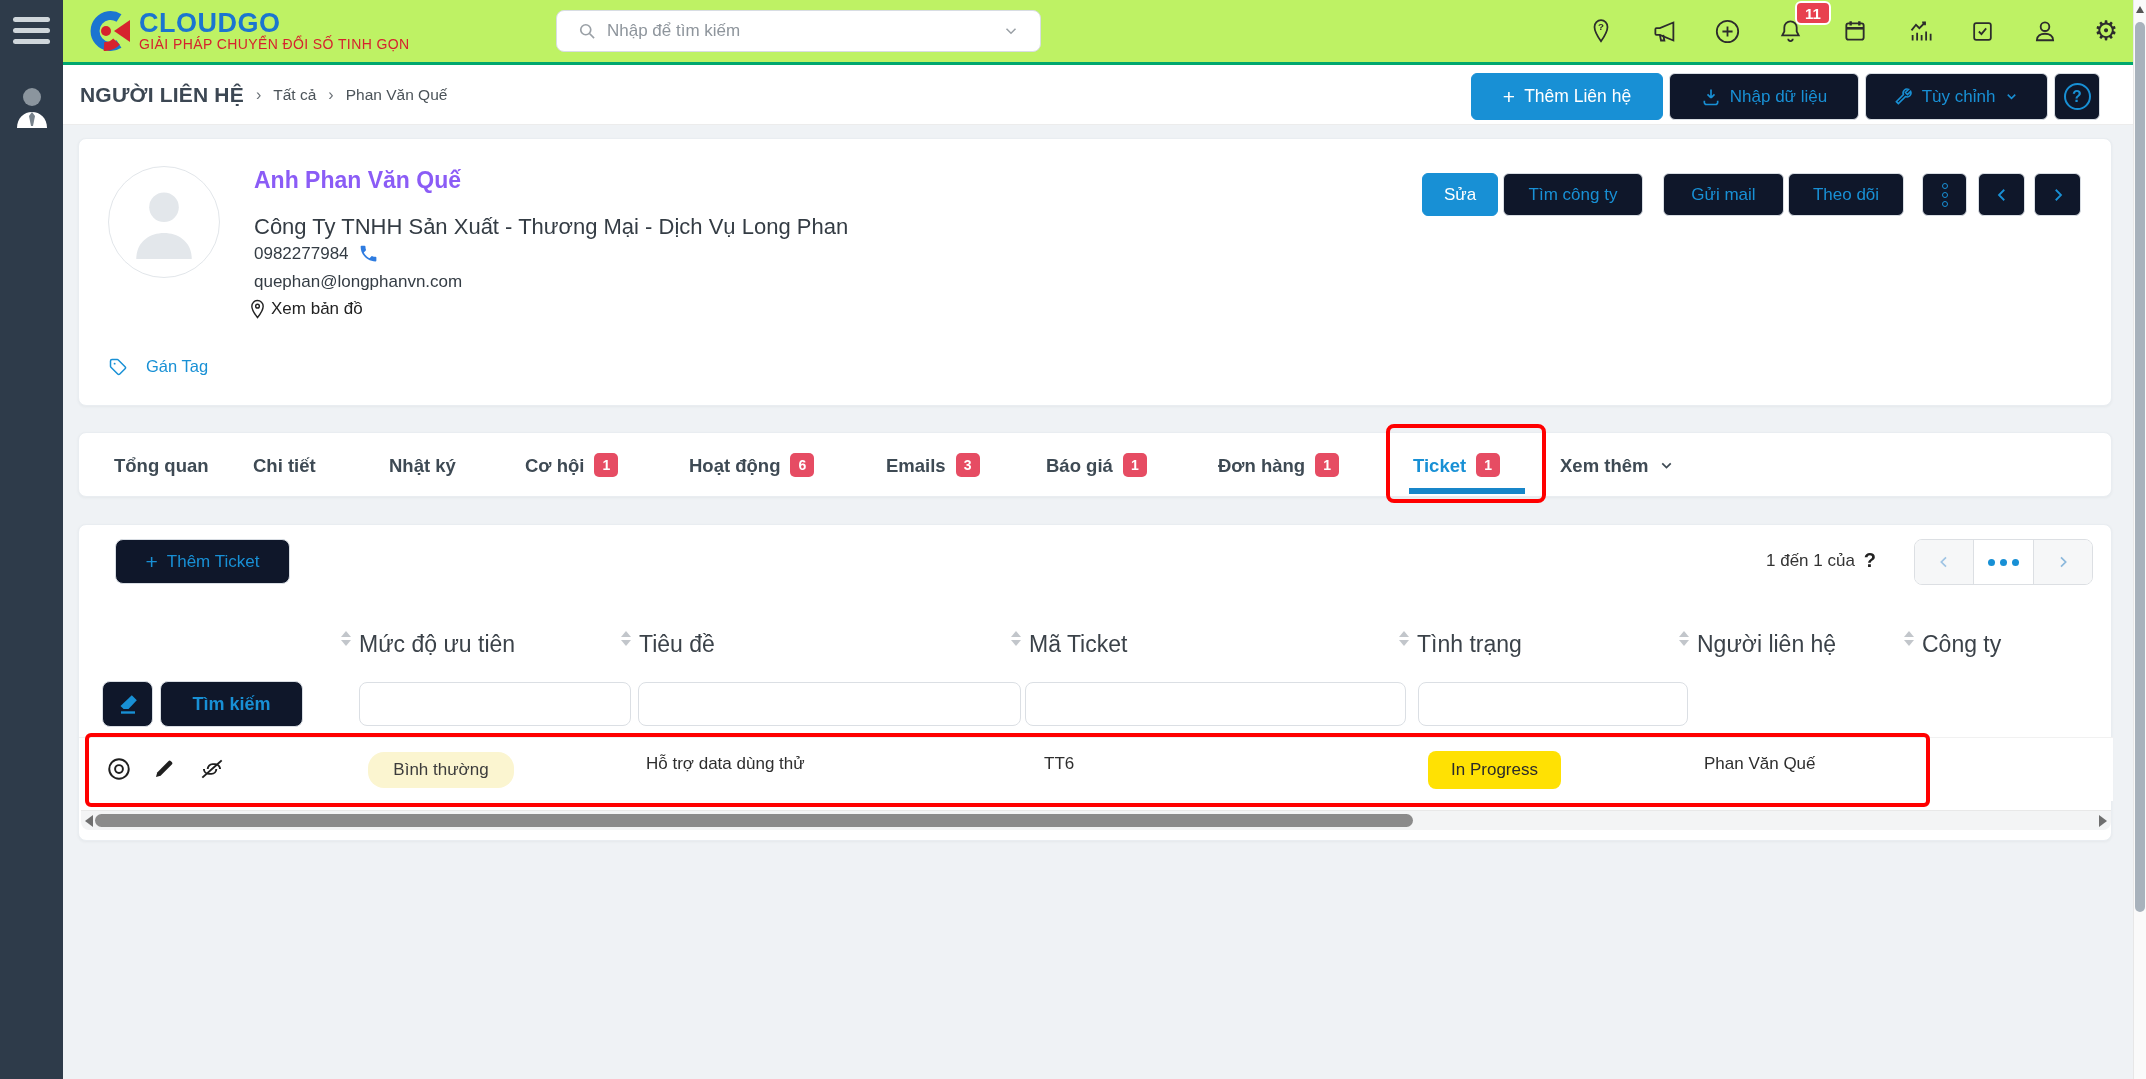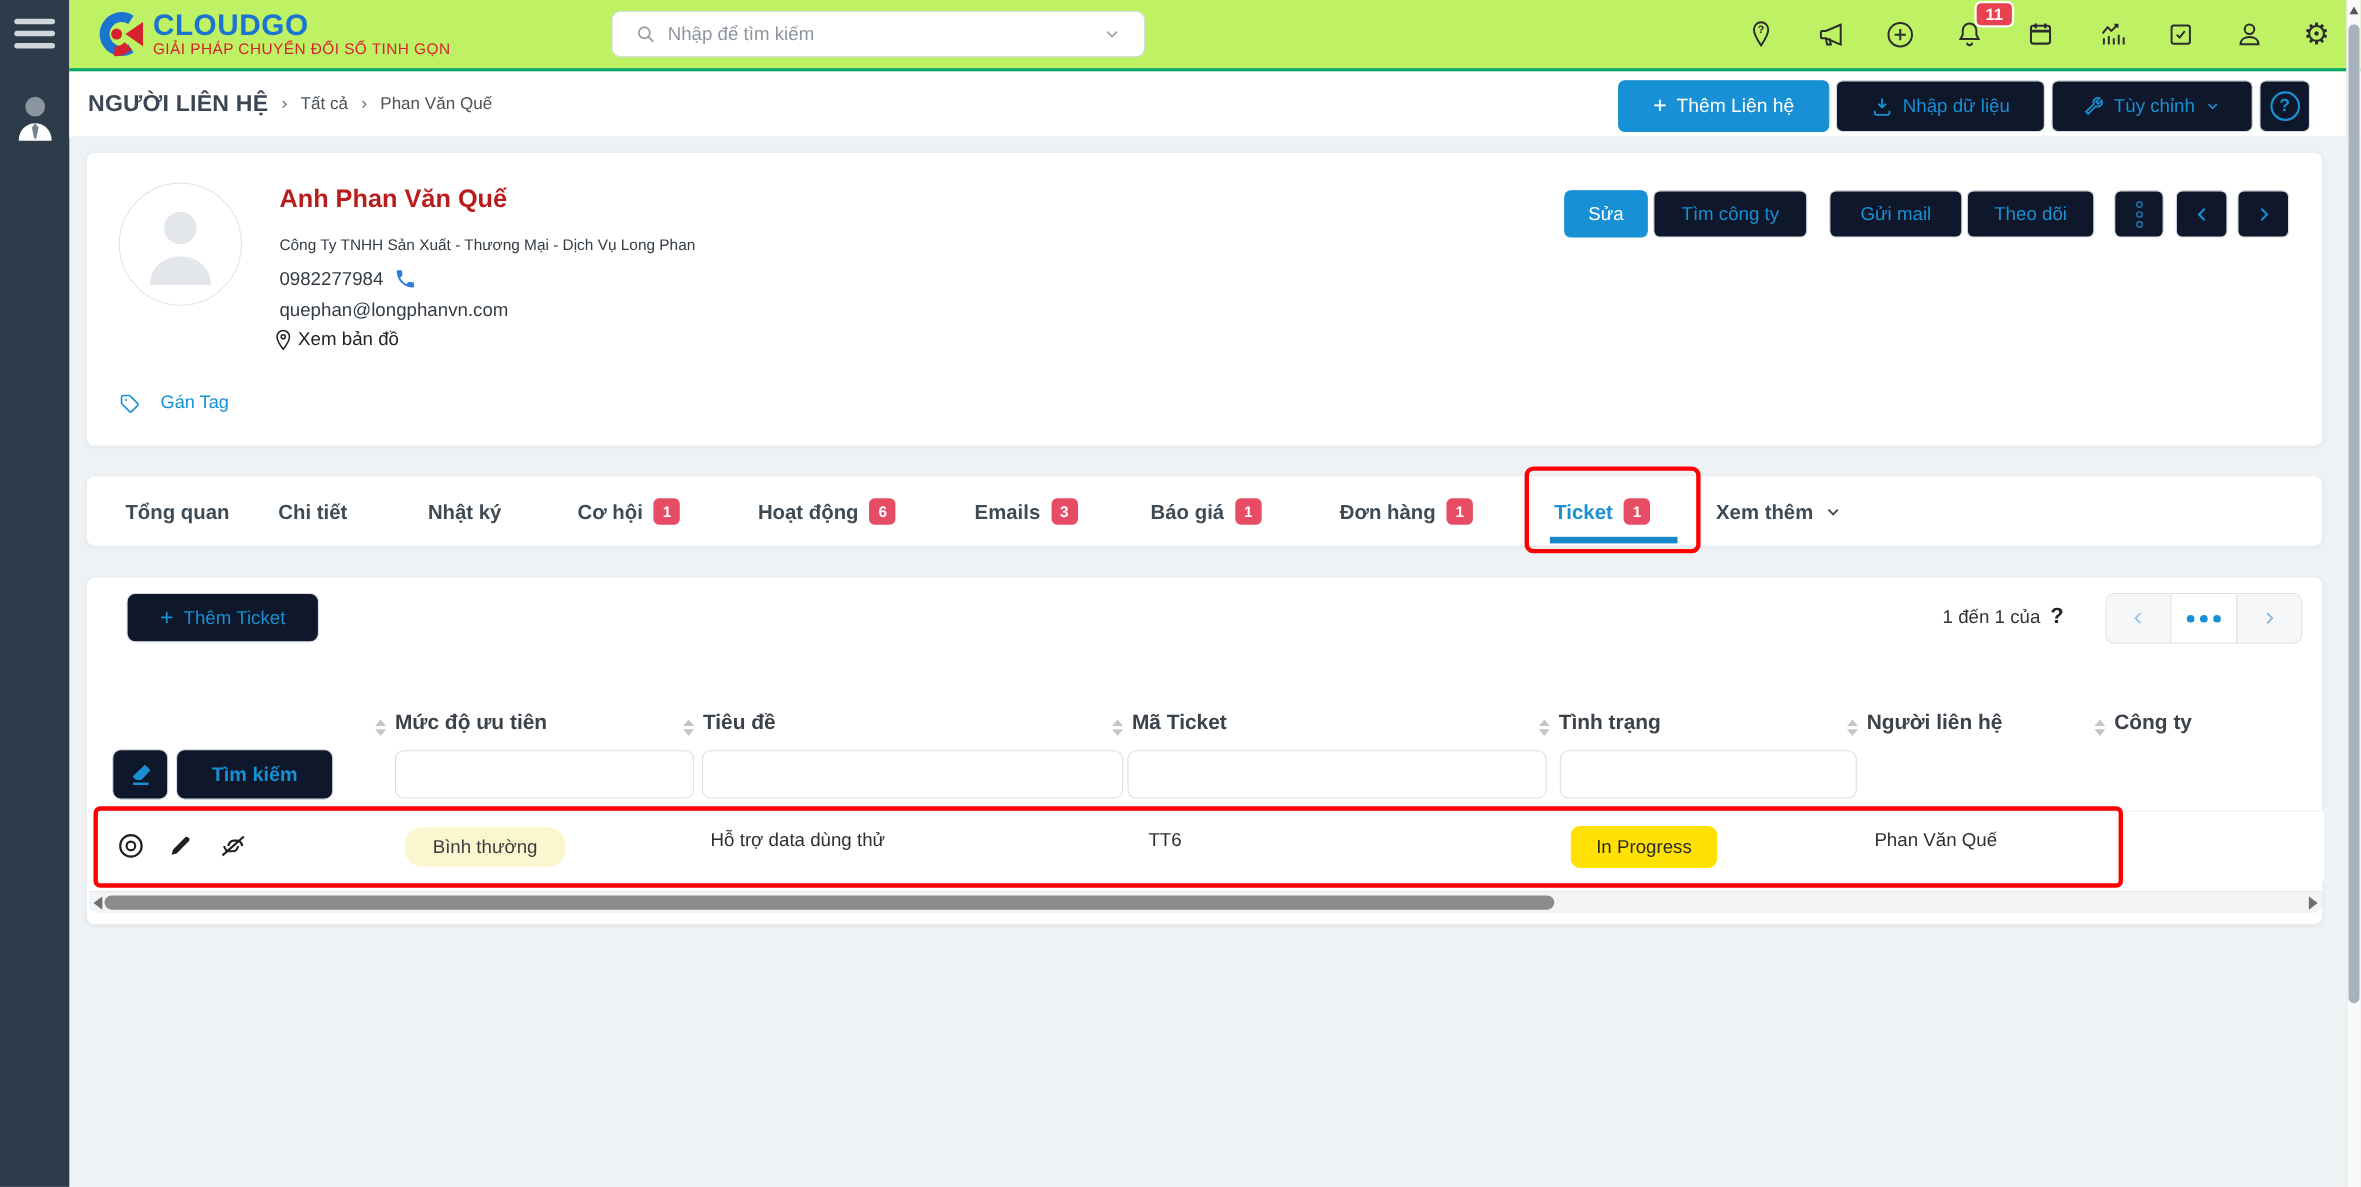--- a/index.html
+++ b/index.html
@@ -47,22 +47,22 @@
   #btn-customize{left:1802px;top:8px;width:183px;height:47px}
   #btn-help{left:1991px;top:8px;width:46px;height:47px}
   .qmark{width:27px;height:27px;border:2px solid var(--accent);border-radius:50%;display:flex;align-items:center;justify-content:center;font-size:16px;font-weight:700;color:var(--accent)}
 
   
   .card{background:#fff;border:1px solid #e9edf1;border-radius:8px;box-shadow:0 1px 3px rgba(40,50,60,.05)}
 
   
   #contact-card{left:78px;top:138px;width:2034px;height:268px}
   #avatar{left:29px;top:27px;width:112px;height:112px;border-radius:50%;border:1px solid #e2e6ea;background:#fff;display:flex;align-items:center;justify-content:center;overflow:hidden}
-  #contact-name{left:175px;top:28px;font-size:23px;font-weight:600;color:#b91c1c}
-  #contact-company{left:175px;top:75px;font-size:14px;color:#343c44}
+  #contact-name{left:175px;top:28px;font-size:23px;font-weight:600;color:#8b5cf6}
+  #contact-company{left:175px;top:75px;font-size:22px;color:#343c44}
   #contact-phone{left:175px;top:104px;font-size:17px;color:#343c44;display:flex;align-items:center;gap:9px}
   #contact-email{left:175px;top:133px;font-size:17px;color:#343c44}
   #contact-map{left:170px;top:160px;font-size:17px;color:#222;display:flex;align-items:center;gap:5px;cursor:pointer}
   #tag-link{left:30px;top:218px;font-size:16.5px;color:var(--accent);display:flex;align-items:center;gap:19px;cursor:pointer}
   .ca{top:34px;height:43px;font-size:17px}
   #btn-edit{left:1343px;width:76px}
   #btn-findco{left:1424px;width:140px}
   #btn-mail{left:1584px;width:121px}
   #btn-follow{left:1709px;width:116px}
   #btn-kebab{left:1843px;width:45px;flex-direction:column;gap:3px}
@@ -81,21 +81,21 @@
   #table-card{left:78px;top:524px;width:2034px;height:317px}
   #btn-add-ticket{left:36px;top:14px;width:175px;height:45px;border-radius:8px}
   #pager-label{left:1687px;top:24px;font-size:17px;color:#333;display:flex;align-items:center;gap:9px}
   #pager-label .q{font-size:20px;font-weight:600;color:#222}
   #pager{left:1835px;top:14px;width:179px;height:46px;display:flex;border:1px solid #dcdfe3;border-radius:8px;overflow:hidden}
   .pager-cell{flex:1;display:flex;align-items:center;justify-content:center;gap:5px;cursor:pointer}
   .pager-cell+.pager-cell{border-left:1px solid #dcdfe3}
   .pager-cell.gray{background:#f6f7f8}
   .pager-dot{width:7px;height:7px;border-radius:50%;background:var(--accent)}
 
-  .hcell{top:106px;height:38px;display:flex;align-items:flex-end;gap:8px;font-size:19px;font-weight:700;color:#3b4249;cursor:pointer;white-space:nowrap}
+  .hcell{top:106px;height:38px;display:flex;align-items:flex-start;gap:8px;font-size:23px;font-weight:400;color:#3b4249;cursor:pointer;white-space:nowrap}
   .sort{display:inline-flex;flex-direction:column;gap:3px}
   .sort .up{width:0;height:0;border-left:5px solid transparent;border-right:5px solid transparent;border-bottom:6px solid #c2c6cb}
   .sort .dn{width:0;height:0;border-left:5px solid transparent;border-right:5px solid transparent;border-top:6px solid #c2c6cb}
 
   #btn-eraser{left:23px;top:156px;width:51px;height:46px;border-radius:8px}
   #btn-search{left:81px;top:156px;width:143px;height:46px;border-radius:8px;font-size:18px;font-weight:600}
   .filter-input{position:absolute;top:157px;height:44px;border:1px solid #dbdfe4;border-radius:8px;background:#fff;outline:none;padding:0 12px;font-size:16px;color:#333}
 
   #data-row{left:0;top:212px;width:2034px;height:64px;background:#fff;border-top:1px solid #f1f1f1}
   .row-icon{top:18px;cursor:pointer;color:#1f1f1f}

